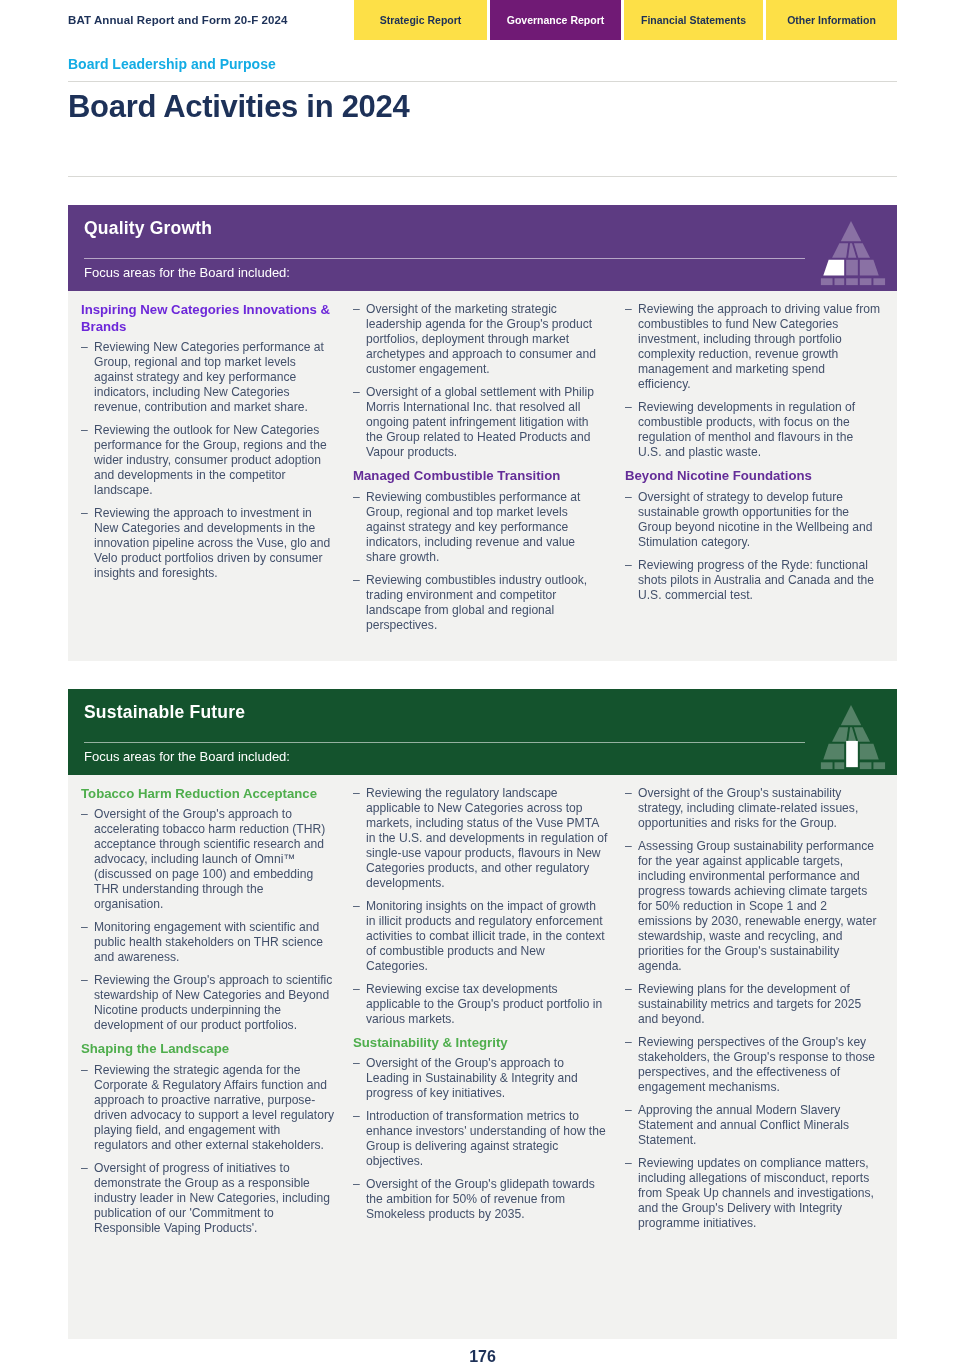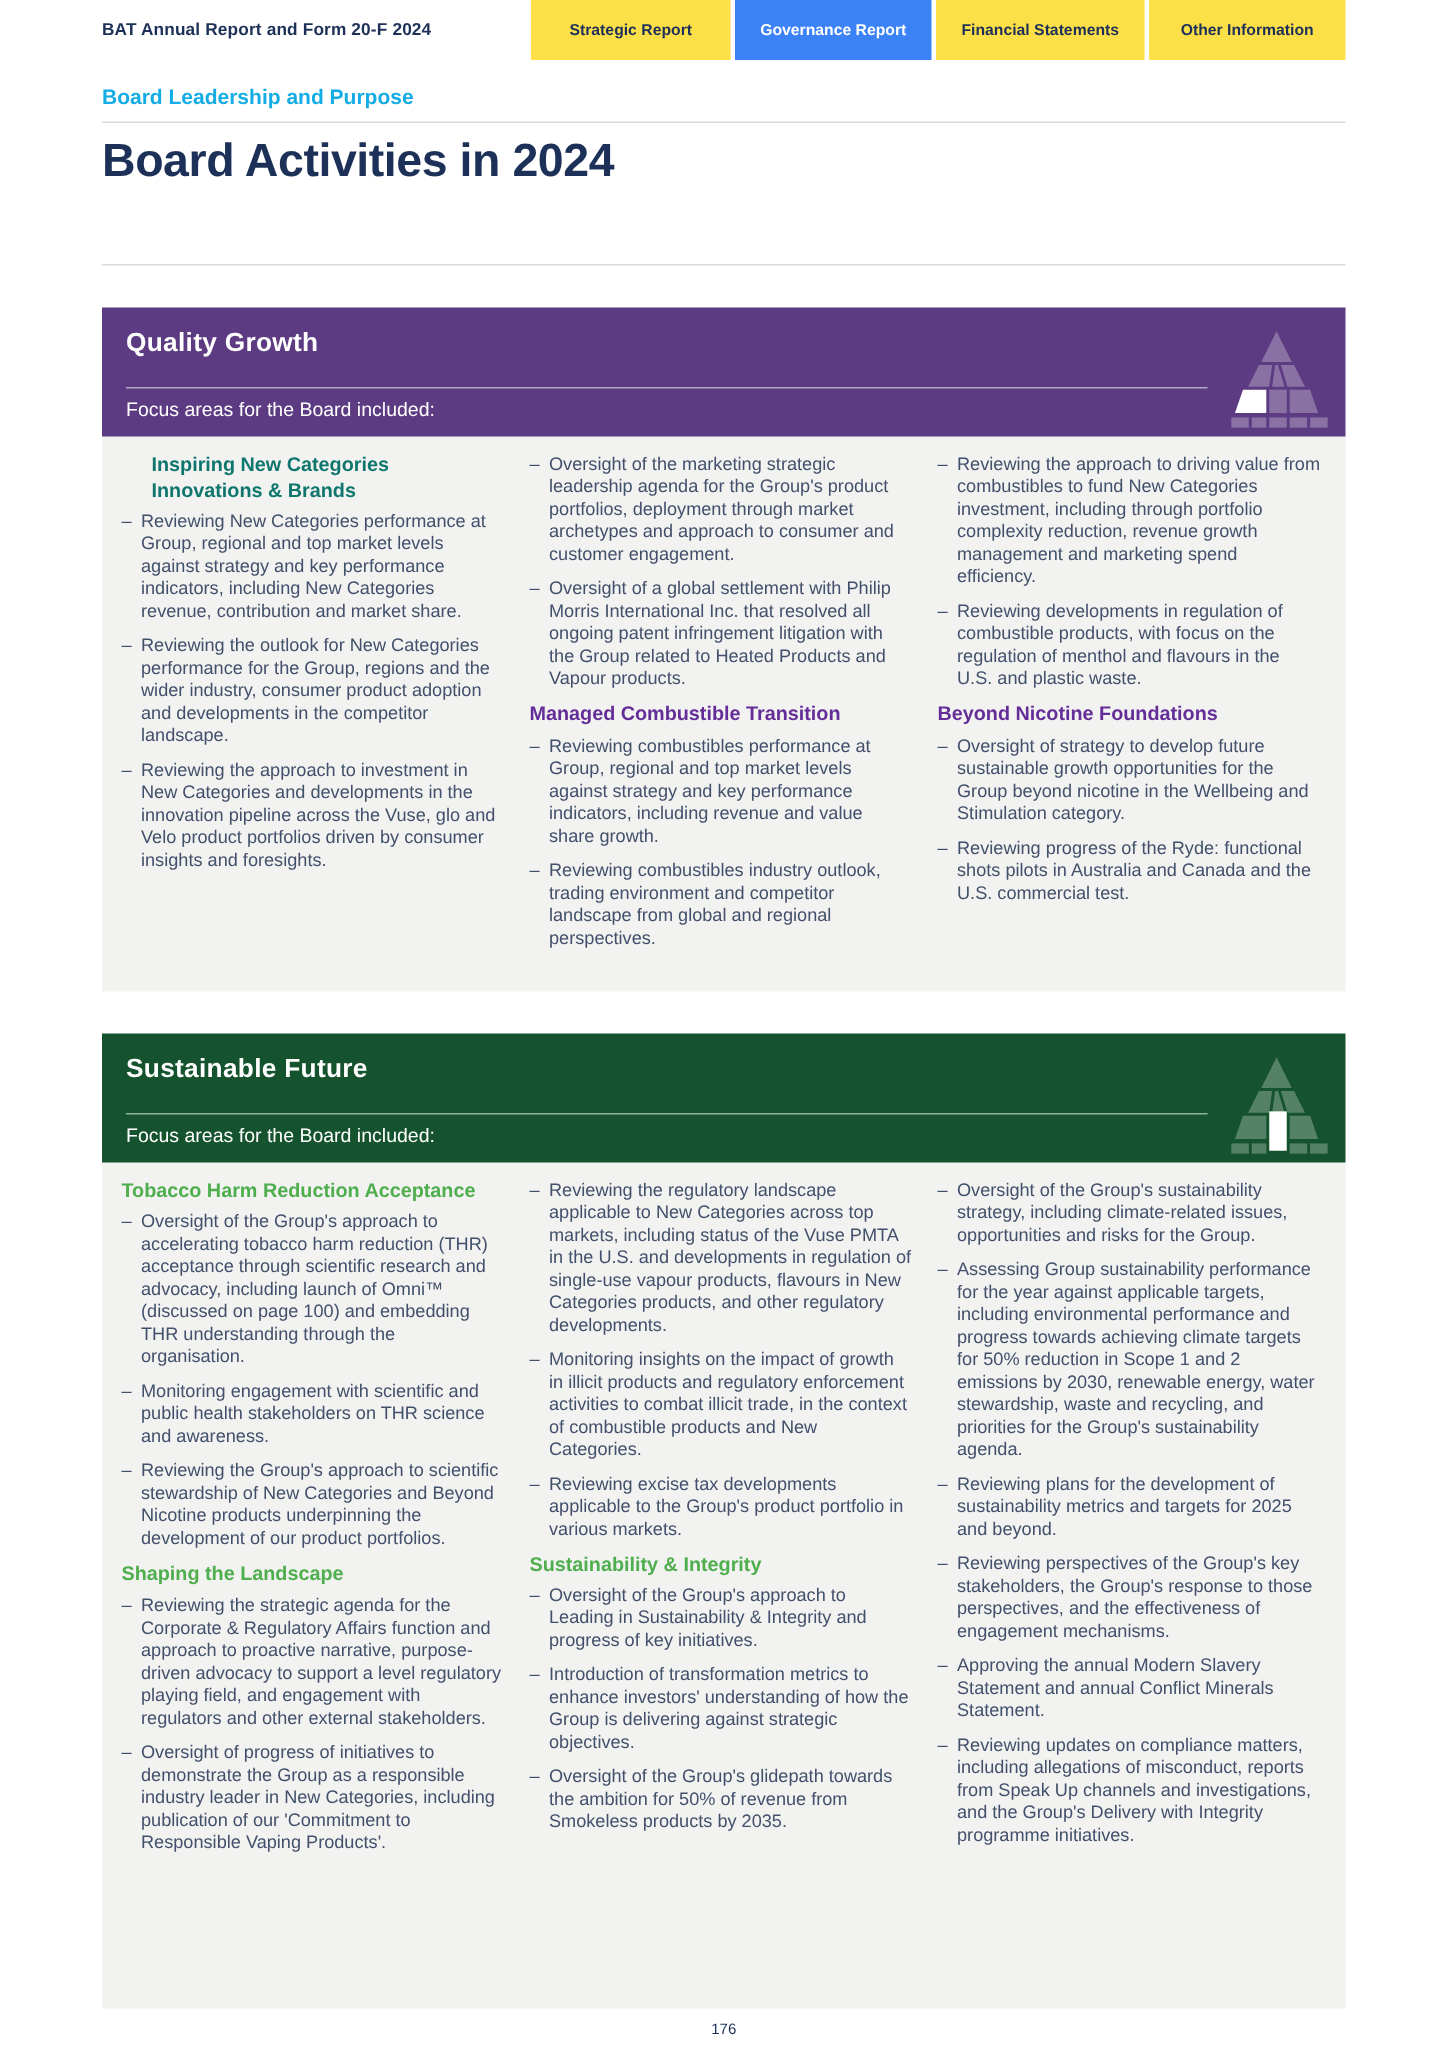--- a/index.html
+++ b/index.html
@@ -20,21 +20,21 @@
   .tab {
     background: #fde047; color: #1d3158;
     font-size: 10.5px; font-weight: bold;
     display: flex; align-items: center; justify-content: center;
     text-align: center; padding: 0 10px; cursor: pointer;
   }
   .tab:nth-child(1) { width: 133px; }
   .tab:nth-child(2) { width: 131px; }
   .tab:nth-child(3) { width: 139px; }
   .tab:nth-child(4) { width: 131px; }
-  .tab.active { background: #3b82f6; color: #ffffff; }
+  .tab.active { background: #701a75; color: #ffffff; }
 
   
   .section-label { margin-top: 16px; font-size: 14px; font-weight: bold; color: #13ace4; }
   .rule { height: 1px; background: #d9d9d5; }
   .rule-under-label { margin-top: 9px; }
   .page-title { margin-top: 7px; font-size: 31px; font-weight: bold; color: #1d3158; letter-spacing: -0.3px; }
   .rule-under-title { margin-top: 51px; }
 
   
   .panel { margin-top: 28px; }
@@ -53,21 +53,21 @@
   .panel-sustainable-future .panel-body { min-height: 564px; }
   .col { width: 255px; flex: none; }
   .col > :first-child { margin-top: 0 !important; }
 
   .block-heading { font-size: 13.2px; line-height: 16.5px; font-weight: bold; margin: 7px 0 5px; }
   .bullet { display: flex; font-size: 12.1px; line-height: 15px; color: #42506b; margin-bottom: 8px; }
   .bullet .dash { width: 13px; flex: none; }
   .bullet .btext { flex: 1; }
 
   
-  .footer { text-align: center; margin-top: 9px; font-size: 10px; font-weight: normal; color: #1d3158; }
+  .footer { text-align: center; margin-top: 9px; font-size: 16px; font-weight: bold; color: #1d3158; }
 </style>
 </head>
 <body>
 
 <div class="shell">
 
   <header class="top-header">
     <div class="report-title">BAT Annual Report and Form 20-F 2024</div>
     <nav class="tabs" id="tabs">
         <div class="tab">Strategic Report</div>
@@ -98,21 +98,21 @@
               <polygon points="45,42 59,42 64.5,58 45,58" fill="rgba(255,255,255,0.28)"></polygon>
               <polygon points="5,61 17,61 17,68 5,68" fill="rgba(255,255,255,0.28)"></polygon>
               <polygon points="19,61 29,61 29,68 19,68" fill="rgba(255,255,255,0.28)"></polygon>
               <polygon points="45,61 57,61 57,68 45,68" fill="rgba(255,255,255,0.28)"></polygon>
               <polygon points="59,61 71,61 71,68 59,68" fill="rgba(255,255,255,0.28)"></polygon>
               <polygon points="31,61 43,61 43,68 31,68" fill="rgba(255,255,255,0.28)"></polygon>
             </svg></div>
         </div>
         <div class="panel-body">
           <div class="col">
-            <div class="block-heading" style="color: #0f766e; margin-left: 20px;">Inspiring New Categories Innovations &amp; Brands</div>
+            <div class="block-heading" style="color: #6d28d9;">Inspiring New Categories Innovations &amp; Brands</div>
             <div class="bullet">
               <span class="dash">–</span>
               <span class="btext">Reviewing New Categories performance at Group, regional and top market levels against strategy and key performance indicators, including New Categories revenue, contribution and market share.</span>
             </div>
             <div class="bullet">
               <span class="dash">–</span>
               <span class="btext">Reviewing the outlook for New Categories performance for the Group, regions and the wider industry, consumer product adoption and developments in the competitor landscape.</span>
             </div>
             <div class="bullet">
               <span class="dash">–</span>

